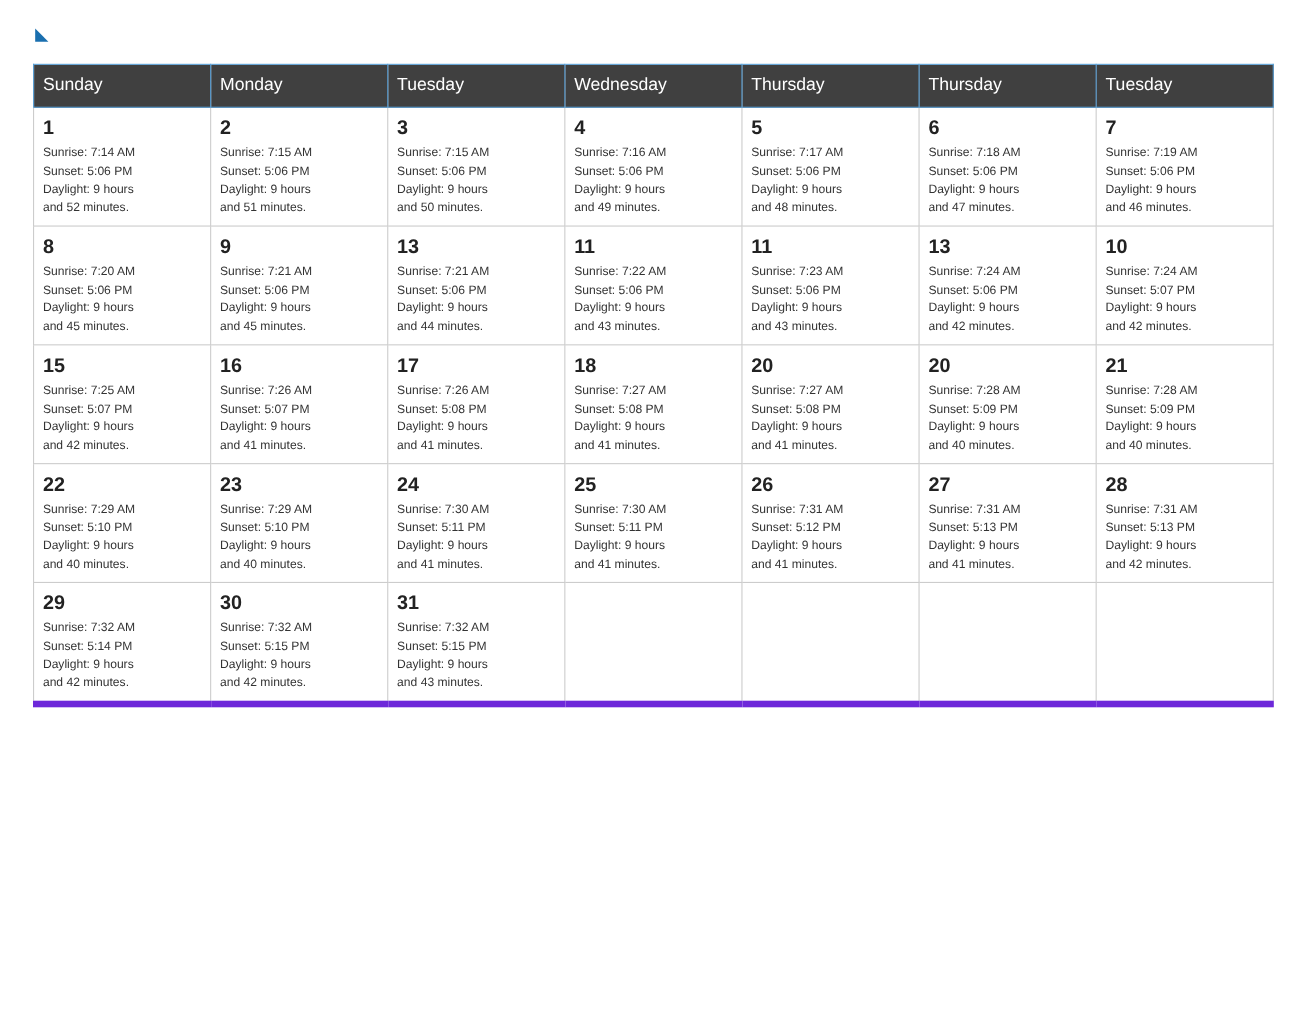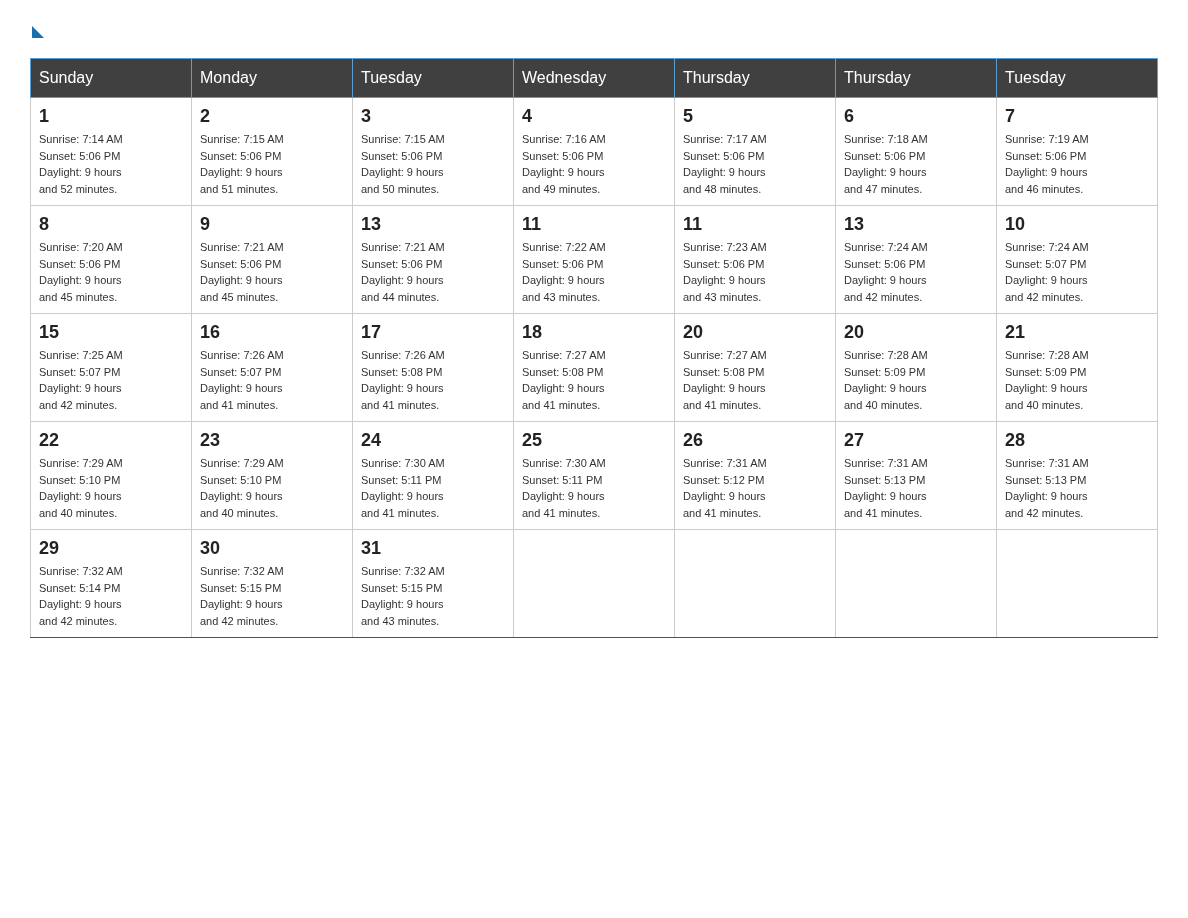--- a/index.html
+++ b/index.html
@@ -92,21 +92,21 @@
     }
     .day-info {
       font-size: 11px;
       color: #333;
       line-height: 1.5;
     }
     .empty-cell {
       background: #fff;
     }
     .calendar tbody tr:last-child td {
-      border-bottom: 1px solid #6d28d9;
+      border-bottom: 6px solid #6d28d9;
     }
   </style>
 </head>
 <body>
 
 <div class="header">
   <div class="logo-container">
     <div class="logo-line1">
       <span class="logo-text"></span>
       <span class="logo-arrow"></span>

